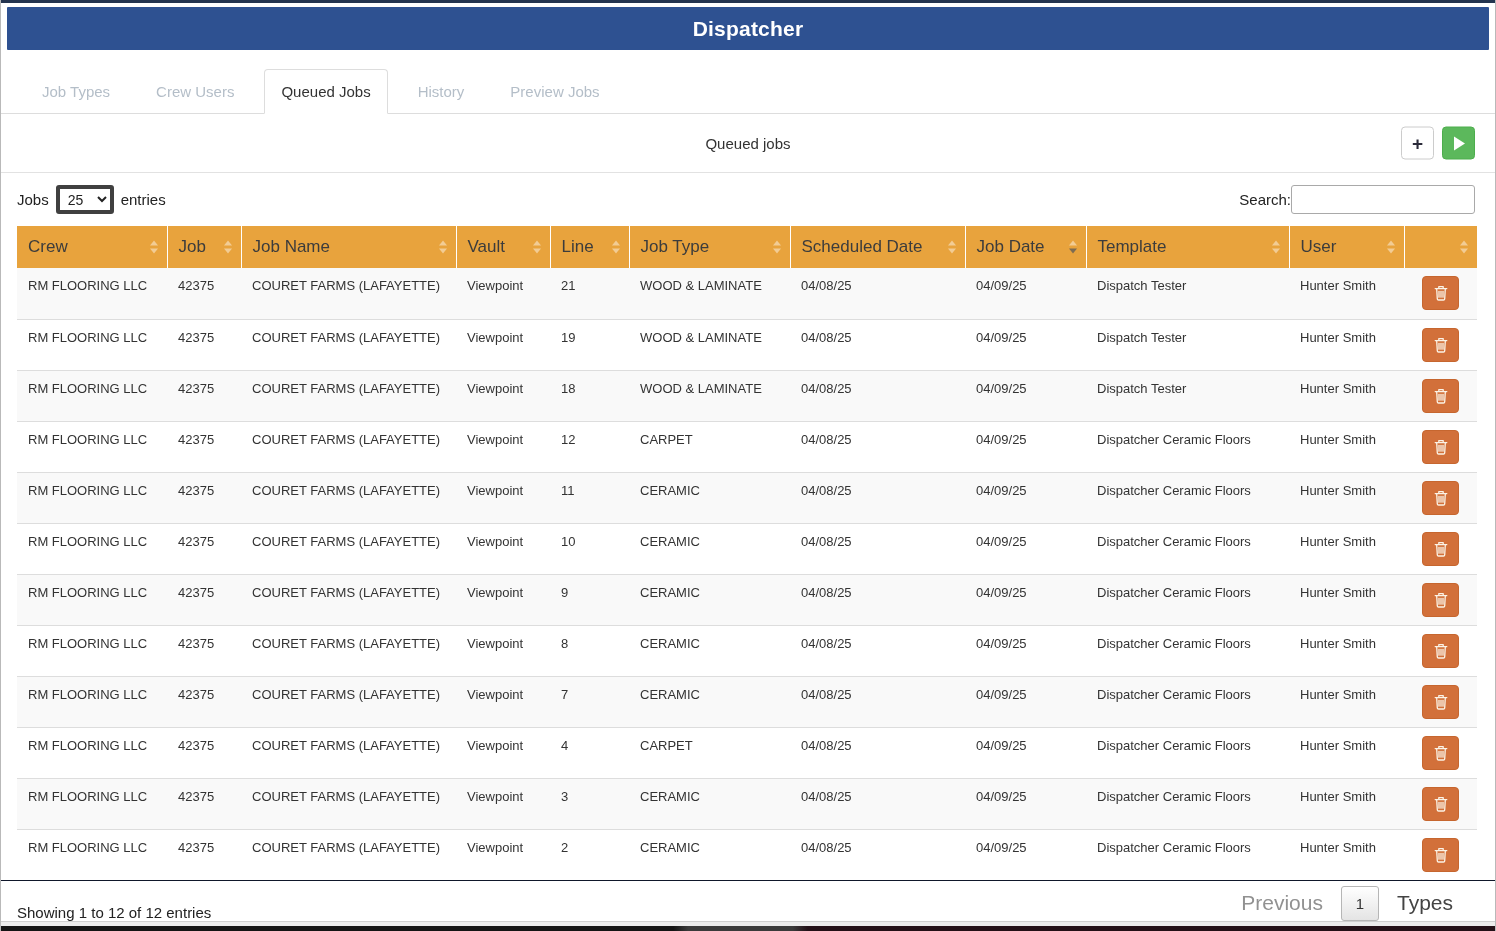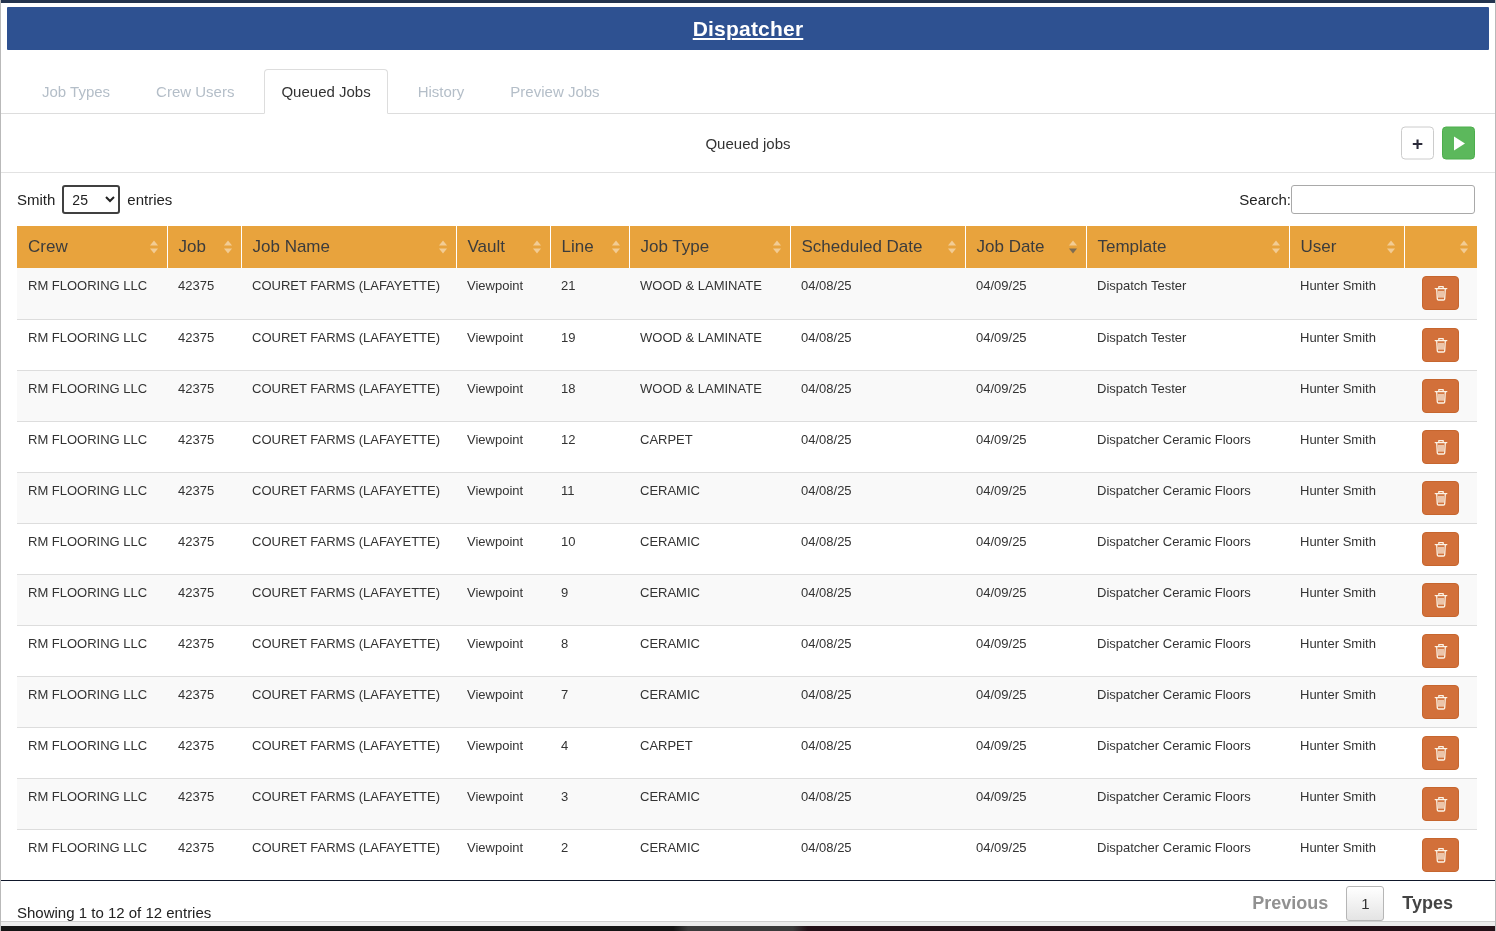--- a/index.html
+++ b/index.html
@@ -12,21 +12,20 @@
     background: #fff; overflow: hidden; display: flex; flex-direction: column;
   }
   .top-edge { height: 3px; background: #24344f; flex: none; }
 
   
   .titlebar {
     margin: 4px 6px 0 6px; height: 43px; flex: none;
     background: #2e5191; color: #fff;
     display: flex; align-items: center; justify-content: center;
     border-radius: 1px;
-    text-decoration: underline;
   }
   .titlebar h1 { font-size: 21px; font-weight: 600; letter-spacing: 0.2px; }
 
   
   .tabs {
     margin-top: 18px; padding-left: 25px; flex: none;
     display: flex; align-items: flex-end;
     border-bottom: 1px solid #ddd; height: 46px;
   }
   .tab {
@@ -66,21 +65,21 @@
   }
 
   
   .controls {
     height: 53px; flex: none; padding: 0 20px 0 16px;
     display: flex; align-items: center; justify-content: space-between;
   }
   .show-entries { display: flex; align-items: center; gap: 7px; font-size: 15px; color: #222; }
   .show-entries select {
     width: 58px; height: 29px; font-size: 14px; padding: 2px 4px;
-    border: 2px solid #404040; border-radius: 3px; background: #fff; color: #222;
+    border: 4px solid #404040; border-radius: 3px; background: #fff; color: #222;
   }
   .search-box { display: flex; align-items: center; gap: 0; font-size: 15px; color: #222; }
   .search-box input {
     width: 184px; height: 29px; border: 1px solid #a9a9a9; border-radius: 3px;
     padding: 0 6px; font-size: 14px; background: #fff;
   }
 
   
   .table-wrap { padding: 0 20px 0 16px; flex: none; }
   table { width: 100%; border-collapse: collapse; table-layout: fixed; }
@@ -112,21 +111,21 @@
     display: inline-flex; align-items: center; justify-content: center;
   }
 
   
   .footer {
     height: 41px; flex: none; padding: 0 28px 0 16px; border-top: 1px solid #0f172a;
     display: flex; align-items: flex-end; justify-content: space-between;
   }
   .summary { font-size: 15px; color: #222; }
   .pagination { display: flex; align-items: center; gap: 4px; }
-  .page-link { font-size: 18px; padding: 6px 14px; cursor: pointer; font-weight: bold; }
+  .page-link { font-size: 21px; padding: 6px 14px; cursor: pointer; }
   .page-link.disabled { color: #919191; }
   .page-link.enabled { color: #444; }
   .page-current {
     min-width: 38px; height: 35px; display: inline-flex; align-items: center; justify-content: center;
     font-size: 15px; color: #333; border: 1px solid #b6b6b6; border-radius: 3px;
     background: linear-gradient(#ffffff, #e4e4e4); cursor: pointer;
   }
 
   .bottom-gray { height: 5px; background: #ececec; border-top: 1px solid #cfcfcf; flex: none; margin-top: auto; }
   .bottom-dark {
@@ -159,21 +158,21 @@
         <span>+</span>
       </button>
       <button class="btn-run">
         <span class="play-triangle"></span>
       </button>
     </div>
   </div>
 
   <div class="controls">
     <div class="show-entries">
-      <span>Smith</span>
+      <span>Jobs</span>
       <select id="page-size-select"><option>25</option></select>
       <span>entries</span>
     </div>
     <div class="search-box">
       <label>Search:</label>
       <input type="text" value="" style="">
     </div>
   </div>
 
   <div class="table-wrap">

